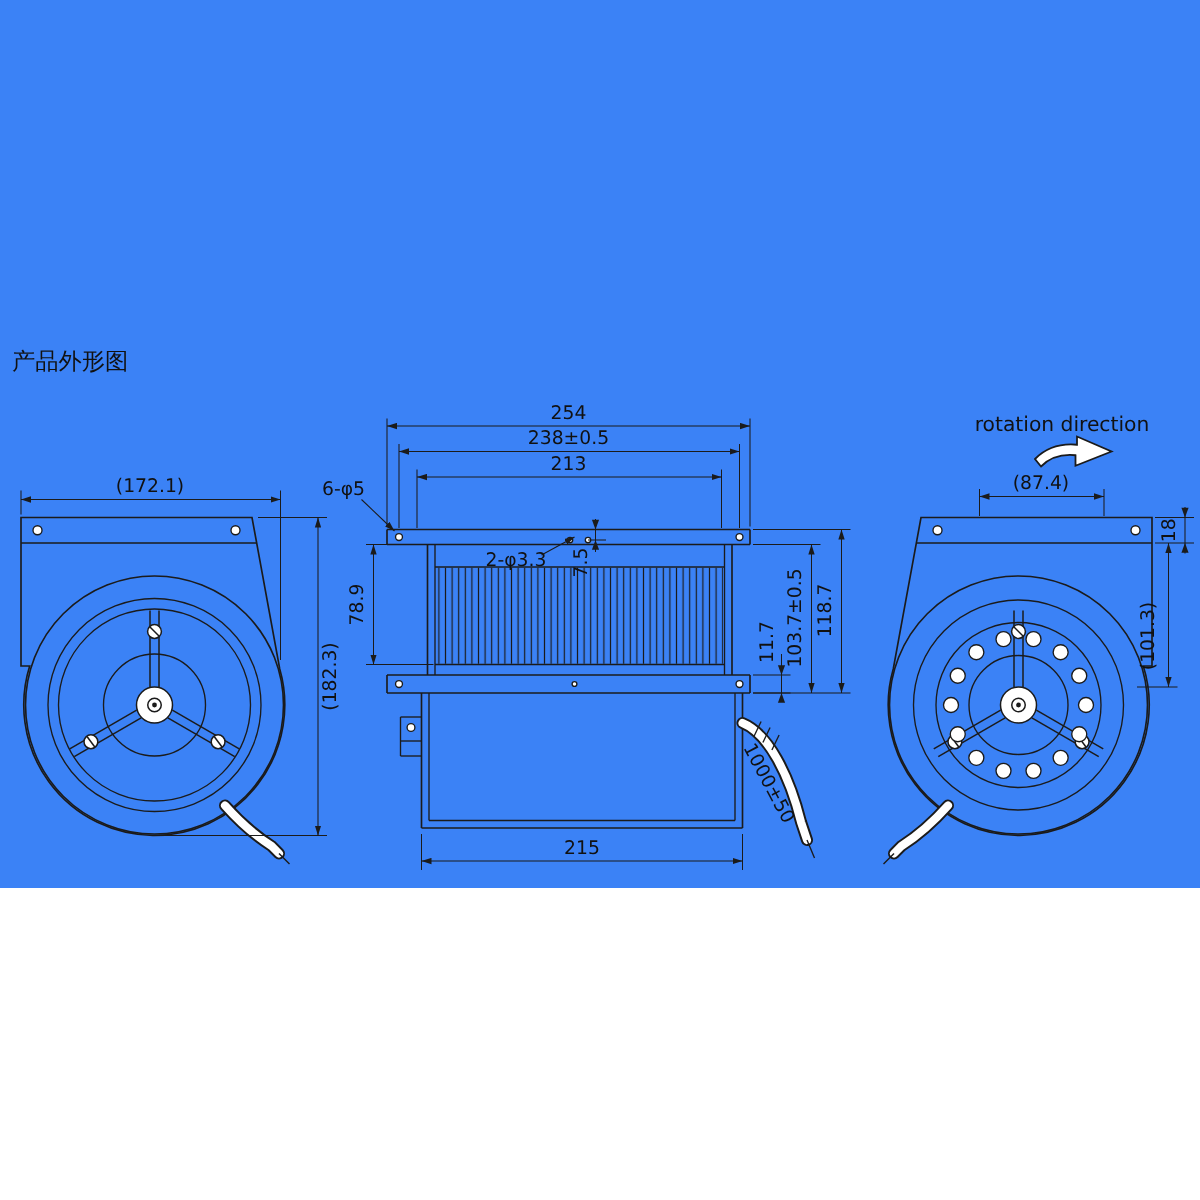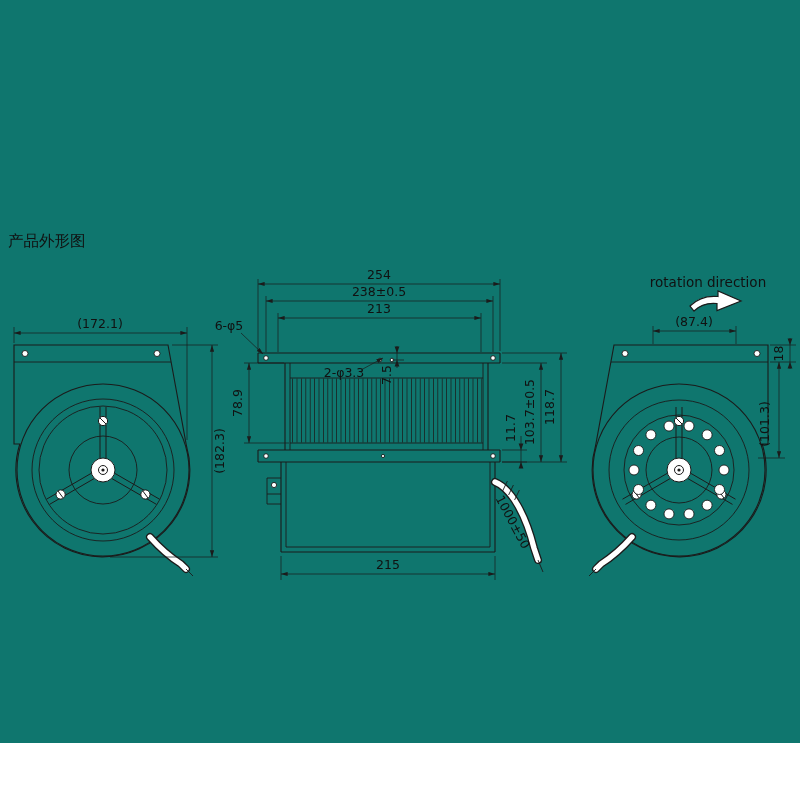--- a/index.html
+++ b/index.html
@@ -1,16 +1,16 @@
 <!DOCTYPE html>
 <html><head>
 <meta charset="utf-8">
 <style>
   html,body{margin:0;padding:0;background:#ffffff;}
-  .stage{position:relative;width:800px;height:743px;background:#0f766e;overflow:hidden;}
+  .stage{position:relative;width:800px;height:592px;background:#3b82f6;overflow:hidden;}
   svg{display:block;}
   .ln{stroke:#1b1b1b;stroke-width:1.1;fill:none;}
   .md{stroke:#1b1b1b;stroke-width:0.9;fill:none;}
   .dim{stroke:#1b1b1b;stroke-width:0.7;fill:none;}
   .hole{fill:#ffffff;stroke:#1b1b1b;stroke-width:0.9;}
   .arr{fill:#1b1b1b;stroke:none;}
   .cable-out{stroke:#1b1b1b;stroke-width:8;fill:none;stroke-linecap:round;}
   .cable-in{stroke:#ffffff;stroke-width:5.4;fill:none;stroke-linecap:round;}
   .txt{font:12.5px "DejaVu Sans","Liberation Sans",sans-serif;fill:#111111;}
   .title{font:15.5px "DejaVu Sans","Liberation Sans",sans-serif;fill:#111111;}

